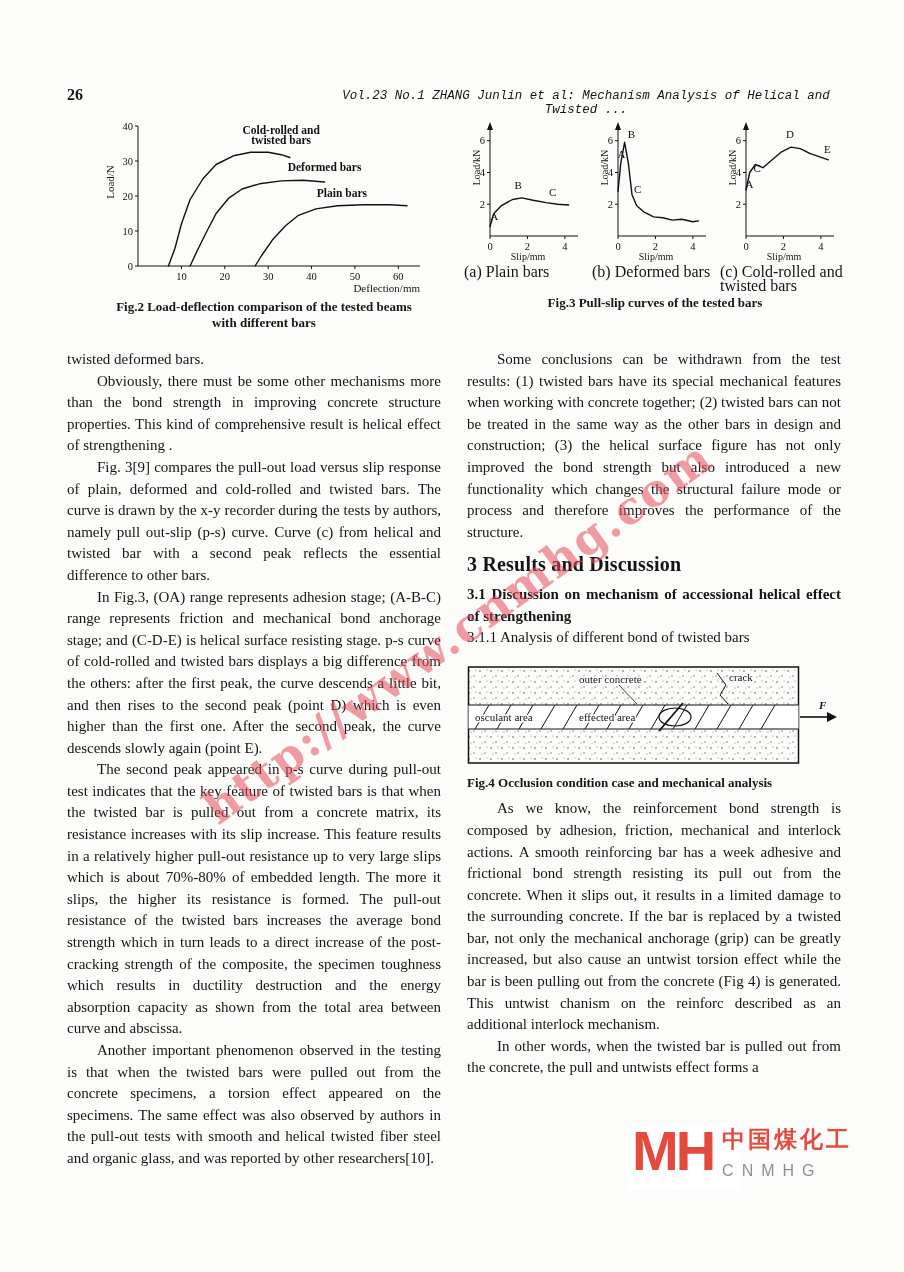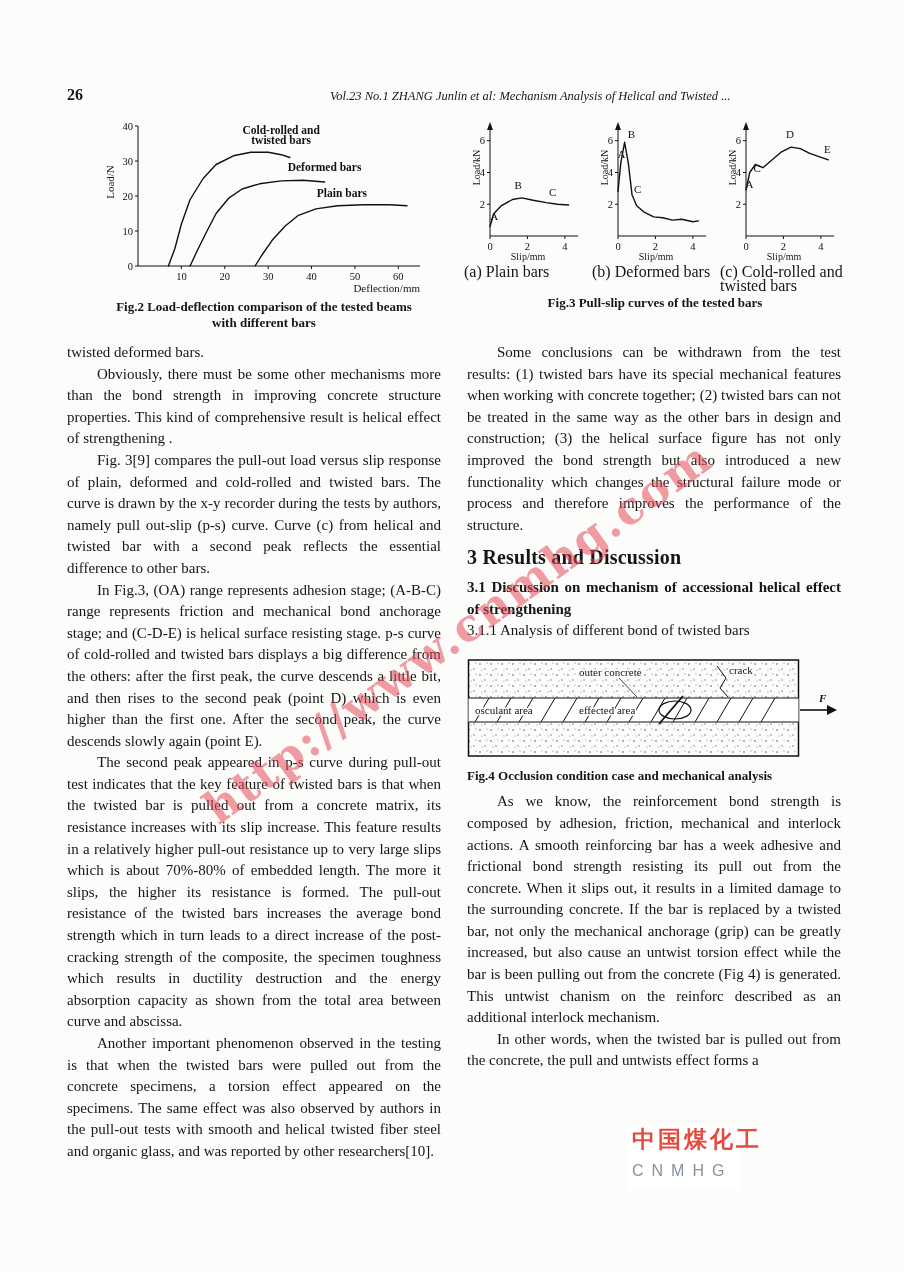--- a/index.html
+++ b/index.html
@@ -1,38 +1,38 @@
 <!DOCTYPE html>
 <html><head>
 <meta charset="utf-8">
 <style>
   html,body{margin:0;padding:0;background:#ddd;}
   .page{position:relative;width:904px;height:1272px;background:#fcfcfa;overflow:hidden;
         font-family:"Liberation Serif",serif;color:#151515;}
   .pagenum{position:absolute;left:67px;top:86px;font-size:16px;font-weight:bold;}
-  .runhead{position:absolute;left:330px;top:89px;width:512px;font-size:12.5px;font-style:italic;}
+  .runhead{position:absolute;left:330px;top:89px;width:512px;font-size:12.5px;font-style:italic;text-align:center;font-family:Liberation Mono, monospace;}
 
   
   .fig2{position:absolute;left:84px;top:118px;width:352px;}
   .chartwrap{position:relative;margin-left:14px;}
   .ylab2{position:absolute;left:-28px;top:58px;width:80px;text-align:center;font-size:11px;transform:rotate(-90deg);}
   .xlab2{width:282px;margin-left:40px;text-align:right;font-size:11px;margin-top:-2px;}
   .figcap2{margin-top:5px;width:300px;margin-left:30px;text-align:center;font-weight:bold;font-size:13px;line-height:16px;}
 
   
   .fig3{position:absolute;left:450px;top:118px;width:410px;}
   .f3row{display:flex;padding-left:14px;}
   .f3cell{position:relative;width:128px;flex:0 0 auto;}
   .ylab3{position:absolute;left:-23px;top:44px;width:70px;text-align:center;font-size:10px;transform:rotate(-90deg);}
   .xlab3{text-align:center;font-size:10px;margin-top:-3px;}
   .subcap{font-weight:normal;font-size:16px;line-height:14px;margin-top:3px;min-height:29px;}
   .figcap3{text-align:center;font-weight:bold;font-size:13px;margin-top:1px;}
 
   
-  .col{position:absolute;top:342px;width:374px;text-align:justify;font-size:15px;line-height:21.6px;}
+  .col{position:absolute;top:349px;width:374px;text-align:justify;font-size:15px;line-height:21.6px;}
   .col.left{left:67px;}
   .col.right{left:467px;}
   .col p{margin:0;text-indent:2em;}
   .col p.cont{text-indent:0;}
   h2.sect{font-size:20px;font-weight:bold;margin:11px 0 8px;letter-spacing:.2px;}
   h3.sub{font-size:15px;font-weight:bold;margin:0;line-height:21.6px;}
   .subsub{margin:0;}
 
   
   .fig4{margin:8px 0 4px;}
@@ -242,19 +242,20 @@
       <div class="figcap4">Fig.4  Occlusion condition case and mechanical analysis</div>
     </div>
 
     <p>As we know, the reinforcement bond strength is composed by adhesion, friction, mechanical and interlock actions. A smooth reinforcing bar has a week adhesive and frictional bond strength resisting its pull out from the concrete. When it slips out, it results in a limited damage to the surrounding concrete. If the bar is replaced by a twisted bar, not only the mechanical anchorage (grip) can be greatly increased, but also cause an untwist torsion effect while the bar is been pulling out from the concrete (Fig 4) is generated. This untwist  chanism on the reinforc  described as an additional interlock mechanism.</p>
     <p>In other words, when the twisted bar is pulled out from the concrete, the pull and untwists effect forms a</p>
   </div>
 
   <div class="watermark">http://www.cnmhg.com</div>
   <div class="logo-patch"></div>
   <div class="logo">
+    <div class="mark">MH</div>
     <div>
       <div class="cn">中国煤化工</div>
       <div class="en">CNMHG</div>
     </div>
   </div>
 
 </div>
 
 </body></html>

